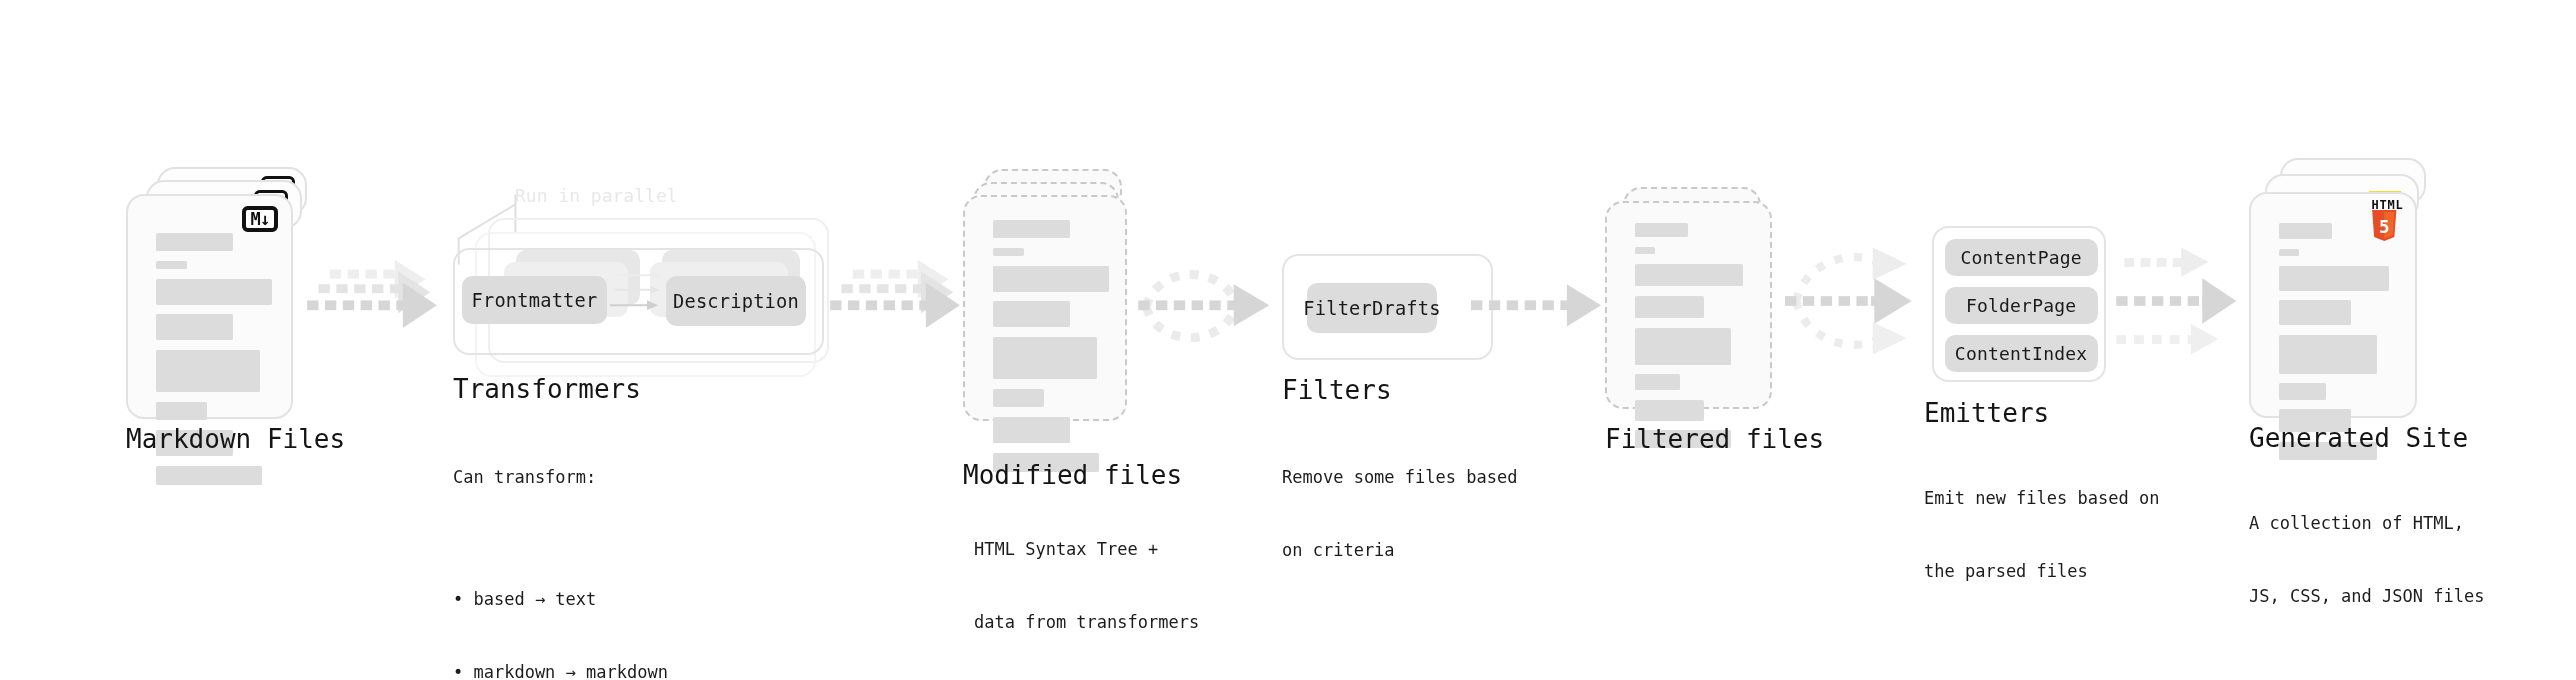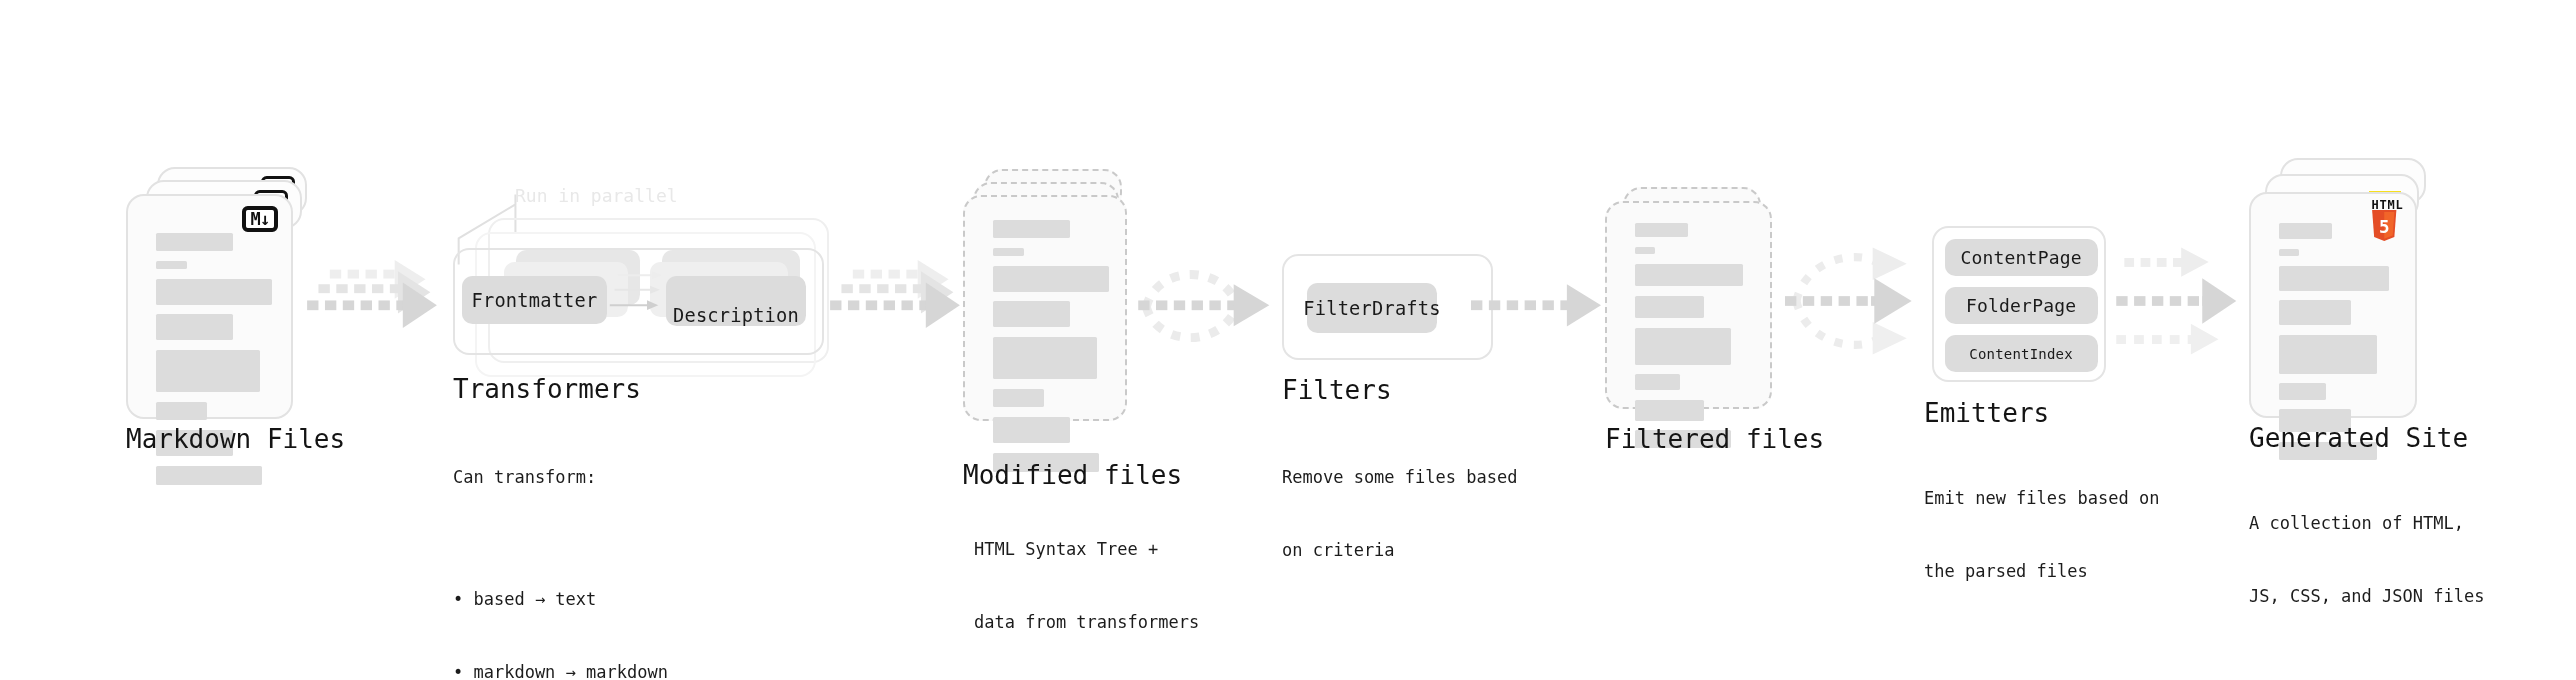--- a/index.html
+++ b/index.html
@@ -213,21 +213,21 @@
       </g>
       <g stroke="#cfcfcf" stroke-width="2.5" fill="none">
         <line x1="-4" y1="42" x2="42" y2="42"></line>
           <polygon points="42,36 56,42 42,48" fill="#cfcfcf" stroke="none"></polygon>
       </g>
     </svg>
 
     <div class="chip" style="left:462px; top:276px; width:145px; height:48px;">
       <span>Frontmatter</span>
     </div>
-    <div class="chip" style="left:666px; top:276px; width:140px; height:50px;align-items:flex-end;">
+    <div class="chip" style="left:666px; top:276px; width:140px; height:50px;">
       <span>Description</span>
     </div>
 
     <div class="title" style="left:453px; top:374px;">Transformers</div>
 
     <div class="caption" style="left:453px; top:416px;">
       <div>Can transform:</div>
       <ul class="bullets">
         <li>• based → text</li>
         <li>• markdown → markdown</li>
@@ -375,21 +375,21 @@
   </svg>
 
   <div class="node">
     <div class="panel" style="left:1924px; top:226px; width:174px; height:156px;margin-left:8px;">
       <div class="chip" style="left:10.6px; top:11.4px; width:153px; height:37px; font-size:18px;">
         <span>ContentPage</span>
       </div>
       <div class="chip" style="left:10.6px; top:59px; width:153px; height:37px; font-size:18px;">
         <span>FolderPage</span>
       </div>
-      <div class="chip" style="left:10.6px; top:107px; width:153px; height:37px; font-size:14px;">
+      <div class="chip" style="left:10.6px; top:107px; width:153px; height:37px; font-size:18px;">
         <span>ContentIndex</span>
       </div>
     </div>
 
     <div class="title" style="left:1924px; top:398px;">Emitters</div>
 
     <div class="caption" style="left:1924px; top:437px;">
       <div>Emit new files based on</div>
       <div>the parsed files</div>
     </div>

